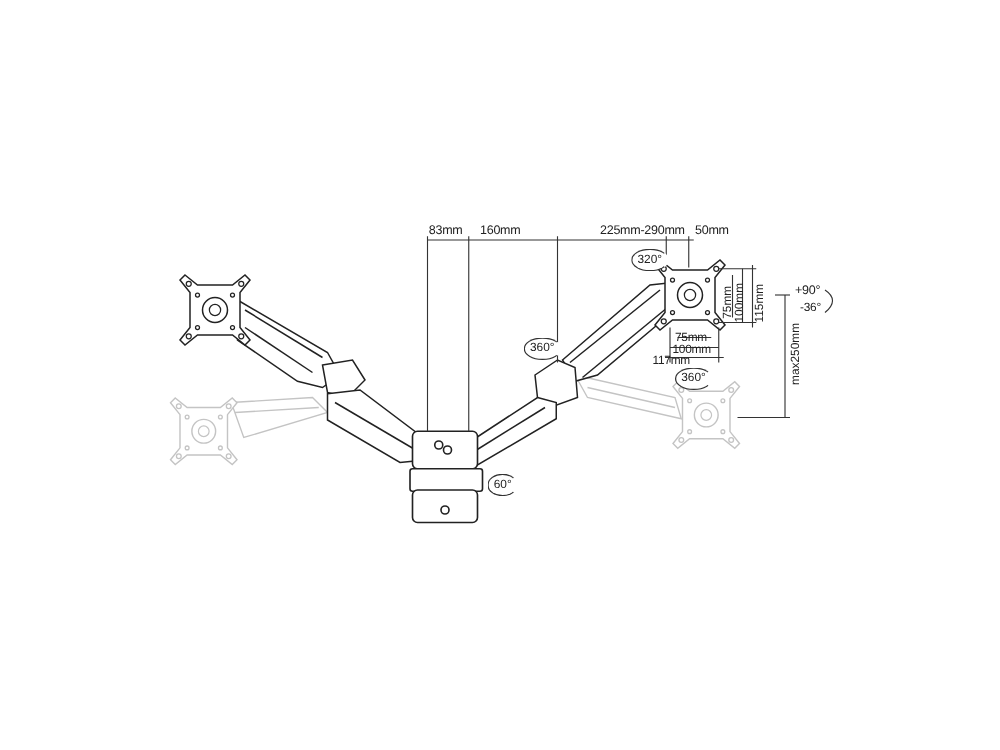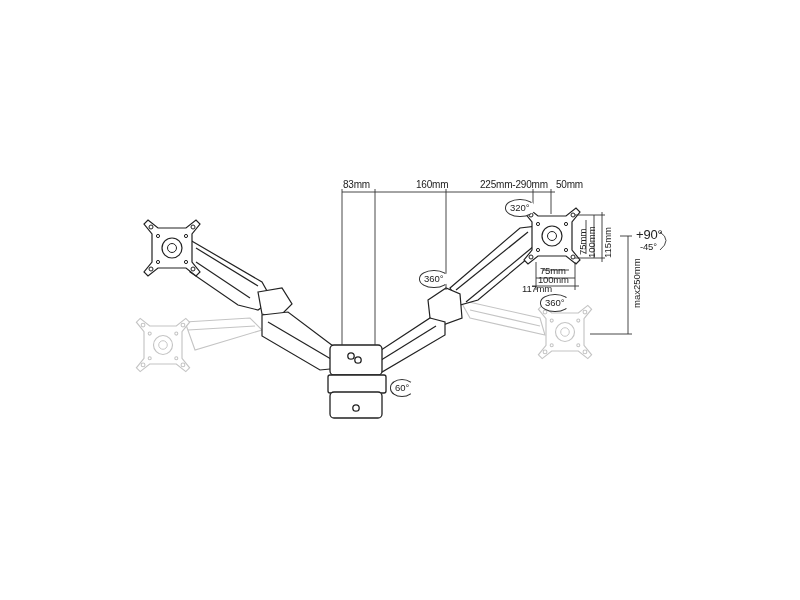--- a/index.html
+++ b/index.html
@@ -104,35 +104,35 @@
 
     <line x1="620" y1="236" x2="632" y2="236"></line>
     <line x1="628" y1="236" x2="628" y2="334"></line>
     <line x1="590" y1="334" x2="632" y2="334"></line>
 
     <path d="M 660 232 Q 672 240 660 250"></path>
   </g>
 </svg>
 
 <div class="lbl" style="left:343px;top:180px">83mm</div>
-<div class="lbl" style="left:416px;top:180px">160mm</div>
+<div class="lbl" style="left:384px;top:180px">160mm</div>
 <div class="lbl" style="left:480px;top:180px">225mm-290mm</div>
 <div class="lbl" style="left:556px;top:180px">50mm</div>
 
 <div class="lbl" style="left:540px;top:266px;font-size:9.5px">75mm</div>
 <div class="lbl" style="left:538px;top:275px;font-size:9.5px">100mm</div>
 <div class="lbl" style="left:522px;top:284px;font-size:9.5px">117mm</div>
 
 <div class="vlbl" style="left:578px;top:255px;font-size:9.5px">75mm</div>
 <div class="vlbl" style="left:587px;top:258px;font-size:9.5px">100mm</div>
 <div class="vlbl" style="left:603px;top:258px;font-size:9.5px">115mm</div>
 
 <div class="vlbl" style="left:632px;top:308px;font-size:9.5px">max250mm</div>
 
-<div class="lbl" style="left:636px;top:228px;font-size:13px">+90°</div>
-<div class="lbl" style="left:640px;top:242px;font-size:9.5px">-45°</div>
+<div class="lbl" style="left:636px;top:228px;font-size:10px">+90°</div>
+<div class="lbl" style="left:640px;top:242px;font-size:9.5px">-36°</div>
 
 <div class="rot" style="left:505px;top:199px">320°</div>
 <div class="rot" style="left:540px;top:294px">360°</div>
 <div class="rot" style="left:419px;top:270px">360°</div>
 <div class="rot" style="left:390px;top:379px">60°</div>
 
 </div>
 
 </body></html>

